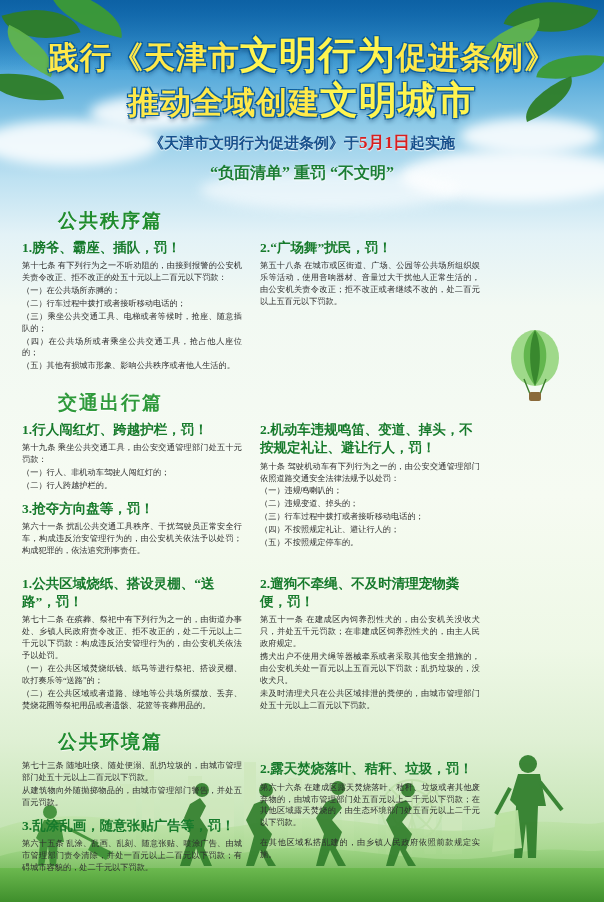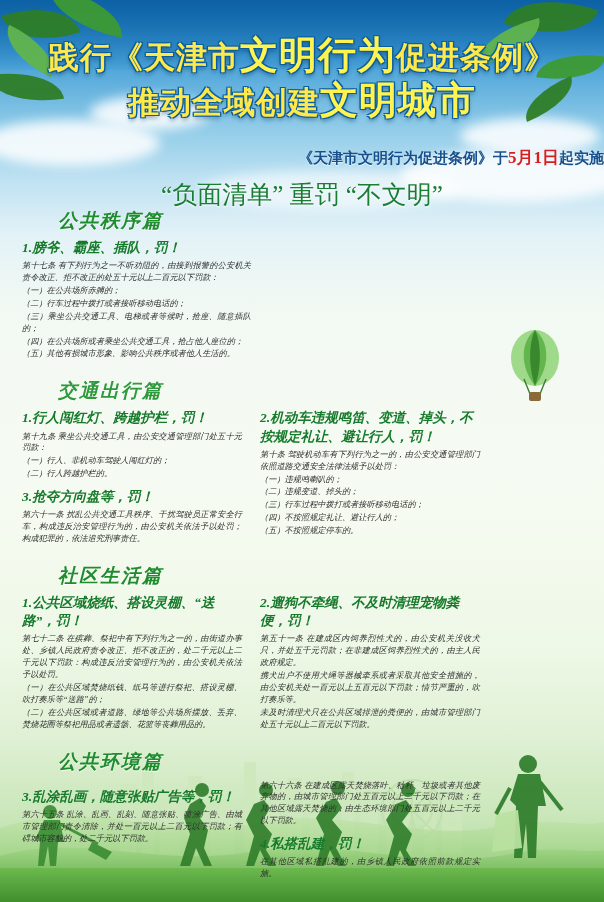--- a/index.html
+++ b/index.html
@@ -64,40 +64,39 @@
       -1.2px 1.2px 0 #0b5e9e, 1.2px 1.2px 0 #0b5e9e,
       0 3px 4px rgba(0,40,80,.45);
   }
   .title-line1 { font-size:31px; }
   .title-line2 { font-size:31px; margin-top:2px; }
   .title-line1 .big, .title-line2 .big {
     font-size:38px;
     color:#fff44f;
   }
   .subtitle {
-    margin-top:25px;
+    margin-top:10px;
     font-family:"Liberation Serif", serif;
     font-size:15px;
     font-weight:bold;
     color:#17508c;
     text-shadow:0 1px 1px rgba(255,255,255,.8);
-    text-align:right;
   }
   .subtitle .red { color:#d81f1f; font-size:17px; }
   .slogan {
     margin-top:9px;
     font-family:"Liberation Serif", serif;
-    font-size:25px;
-    font-weight:normal;
+    font-size:16px;
+    font-weight:bold;
     color:#1a7d34;
     text-shadow:0 1px 2px rgba(255,255,255,.9);
   }
 
   
-  .content { position:absolute; left:0; top:208px; width:502px; z-index:18;font-style:italic; }
+  .content { position:absolute; left:0; top:208px; width:502px; z-index:18; }
   .section { margin:0 0 10px 0; padding:0 22px; }
   .sec-title {
     font-family:"Liberation Serif", serif;
     font-size:19px; font-weight:bold;
     color:#1f8c2e;
     letter-spacing:2px;
     text-shadow:0 1px 1px rgba(255,255,255,.9);
     margin:0 0 5px 36px;
   }
   .sec-title.variant2 { color:#2f9a3b; }
@@ -189,20 +188,28 @@
             <div class="item-body">
               <p>第十七条 有下列行为之一不听劝阻的，由接到报警的公安机关责令改正、拒不改正的处五十元以上二百元以下罚款：</p>
               <p>（一）在公共场所赤膊的；</p>
               <p>（二）行车过程中拨打或者接听移动电话的；</p>
               <p>（三）乘坐公共交通工具、电梯或者等候时，抢座、随意插队的；</p>
               <p>（四）在公共场所或者乘坐公共交通工具，抢占他人座位的；</p>
               <p>（五）其他有损城市形象、影响公共秩序或者他人生活的。</p>
             </div>
           </div>
         </div>
+        <div class="col">
+          <div class="item">
+            <div class="item-title">2.“广场舞”扰民，罚！</div>
+            <div class="item-body">
+              <p>第五十八条 在城市或区街道、广场、公园等公共场所组织娱乐等活动，使用音响器材、音量过大干扰他人正常生活的，由公安机关责令改正；拒不改正或者继续不改的，处二百元以上五百元以下罚款。</p>
+            </div>
+          </div>
+        </div>
       </div>
     </div>
 
     <div class="section">
       <div class="sec-title variant2">交通出行篇</div>
       <div class="cols">
         <div class="col">
           <div class="item">
             <div class="item-title">1.行人闯红灯、跨越护栏，罚！</div>
             <div class="item-body">
@@ -228,66 +235,69 @@
               <p>（三）行车过程中拨打或者接听移动电话的；</p>
               <p>（四）不按照规定礼让、避让行人的；</p>
               <p>（五）不按照规定停车的。</p>
             </div>
           </div>
         </div>
       </div>
     </div>
 
     <div class="section">
-      <div class="sec-title">社区生活篇</div>
       <div class="cols">
         <div class="col">
           <div class="item">
             <div class="item-title">1.公共区域烧纸、搭设灵棚、“送路”，罚！</div>
             <div class="item-body">
               <p>第七十二条 在殡葬、祭祀中有下列行为之一的，由街道办事处、乡镇人民政府责令改正、拒不改正的，处二千元以上二千元以下罚款：构成违反治安管理行为的，由公安机关依法予以处罚。</p>
               <p>（一）在公共区域焚烧纸钱、纸马等进行祭祀、搭设灵棚、吹打奏乐等“送路”的；</p>
               <p>（二）在公共区域或者道路、绿地等公共场所摆放、丢弃、焚烧花圈等祭祀用品或者遗骸、花篮等丧葬用品的。</p>
             </div>
           </div>
         </div>
         <div class="col">
           <div class="item">
             <div class="item-title">2.遛狗不牵绳、不及时清理宠物粪便，罚！</div>
             <div class="item-body">
               <p>第五十一条 在建成区内饲养烈性犬的，由公安机关没收犬只，并处五千元罚款；在非建成区饲养烈性犬的，由主人民政府规定。</p>
-              <p>携犬出户不使用犬绳等器械牵系或者采取其他安全措施的，由公安机关处一百元以上五百元以下罚款；情节严重的，吹打奏乐等。</p>
+              <p>携犬出户不使用犬绳等器械牵系或者采取其他安全措施的，由公安机关处一百元以上五百元以下罚款；乱扔垃圾的，没收犬只。</p>
               <p>未及时清理犬只在公共区域排泄的粪便的，由城市管理部门处五十元以上二百元以下罚款。</p>
             </div>
           </div>
         </div>
       </div>
     </div>
 
     <div class="section">
       <div class="sec-title">公共环境篇</div>
       <div class="cols">
         <div class="col">
           <div class="item">
+            <div class="item-body">
+              <p>第七十三条 随地吐痰、随处便溺、乱扔垃圾的，由城市管理部门处五十元以上二百元以下罚款。</p>
+              <p>从建筑物向外随抛掷物品的，由城市管理部门警告，并处五百元罚款。</p>
+            </div>
           </div>
           <div class="item">
             <div class="item-title">3.乱涂乱画，随意张贴广告等，罚！</div>
             <div class="item-body">
               <p>第六十五条 乱涂、乱画、乱刻、随意张贴、喷涂广告、由城市管理部门责令清除，并处一百元以上二百元以下罚款；有碍城市容貌的，处二千元以下罚款。</p>
             </div>
           </div>
         </div>
         <div class="col">
           <div class="item">
+            <div class="item-title">2.露天焚烧落叶、秸秆、垃圾，罚！</div>
             <div class="item-body">
               <p>第六十六条 在建成区露天焚烧落叶、秸秆、垃圾或者其他废弃物的，由城市管理部门处五百元以上二千元以下罚款；在其他区域露天焚烧的，由生态环境部门处五百元以上二千元以下罚款。</p>
             </div>
           </div>
           <div class="item">
-            <div class="item-title">4.私搭乱建，罚！</div>
             <div class="item-body">
               <p>在其他区域私搭乱建的，由乡镇人民政府依照前款规定实施。</p>
             </div>
           </div>
         </div>
       </div>
     </div>
 
   </div>
 

